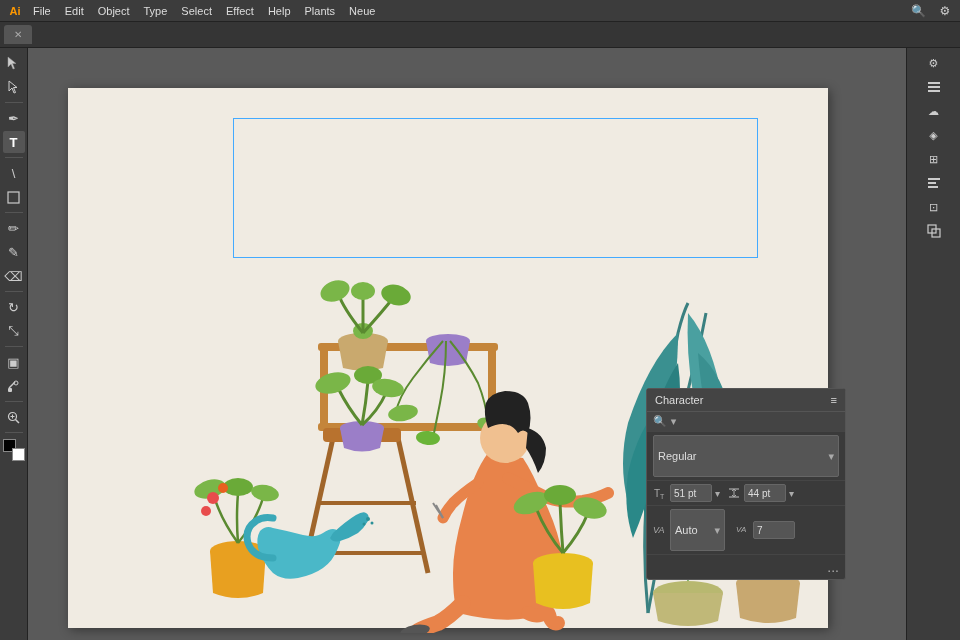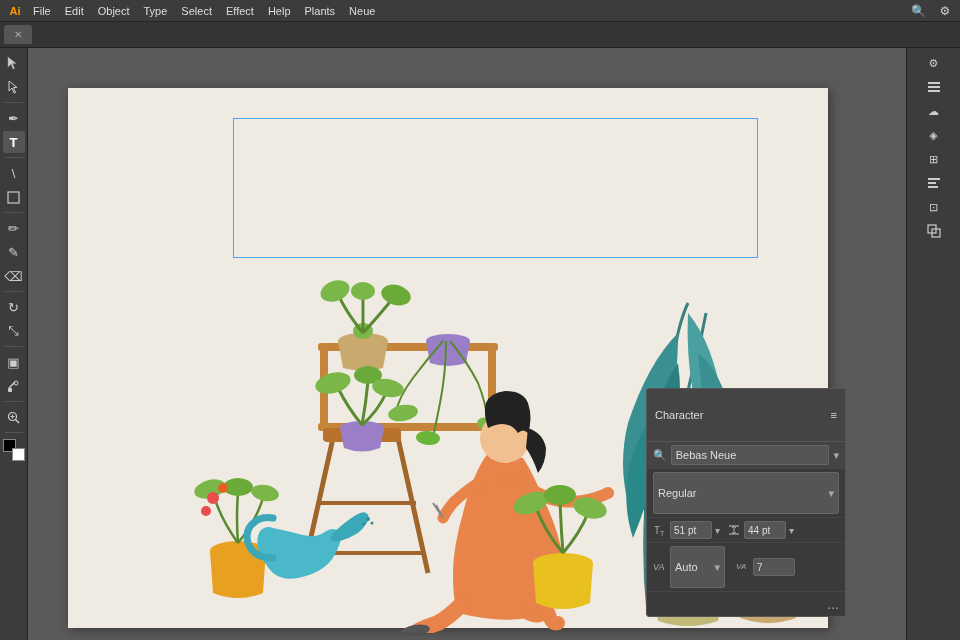--- a/index.html
+++ b/index.html
@@ -173,21 +173,21 @@
       right: 60px;
       width: 200px;
       background: #3a3a3a;
       border: 1px solid #555;
       border-radius: 3px;
       padding: 0;
       font-size: 11px;
     }
     #character-panel .panel-header {
       background: #444;
-      padding: 20px 8px;
+      padding: 5px 8px;
       font-size: 11px;
       color: #ddd;
       border-bottom: 1px solid #555;
       display: flex;
       justify-content: space-between;
       align-items: center;
     }
     .panel-row {
       display: flex;
       align-items: center;
@@ -471,21 +471,20 @@
     </div>
 
     <div id="character-panel">
       <div class="panel-header">
         <span>Character</span>
         <span style="cursor:pointer;">≡</span>
       </div>
 
       <div class="search-row">
         <span style="color:#aaa;font-size:11px;">🔍</span>
-        <input class="search-input" type="text" value="Bebas Neue" style="">
         <span style="color:#aaa;">▾</span>
       </div>
 
       <div class="panel-row">
         <div class="font-select">
           <span>Regular</span>
           <span style="color:#aaa;">▾</span>
         </div>
       </div>
 

